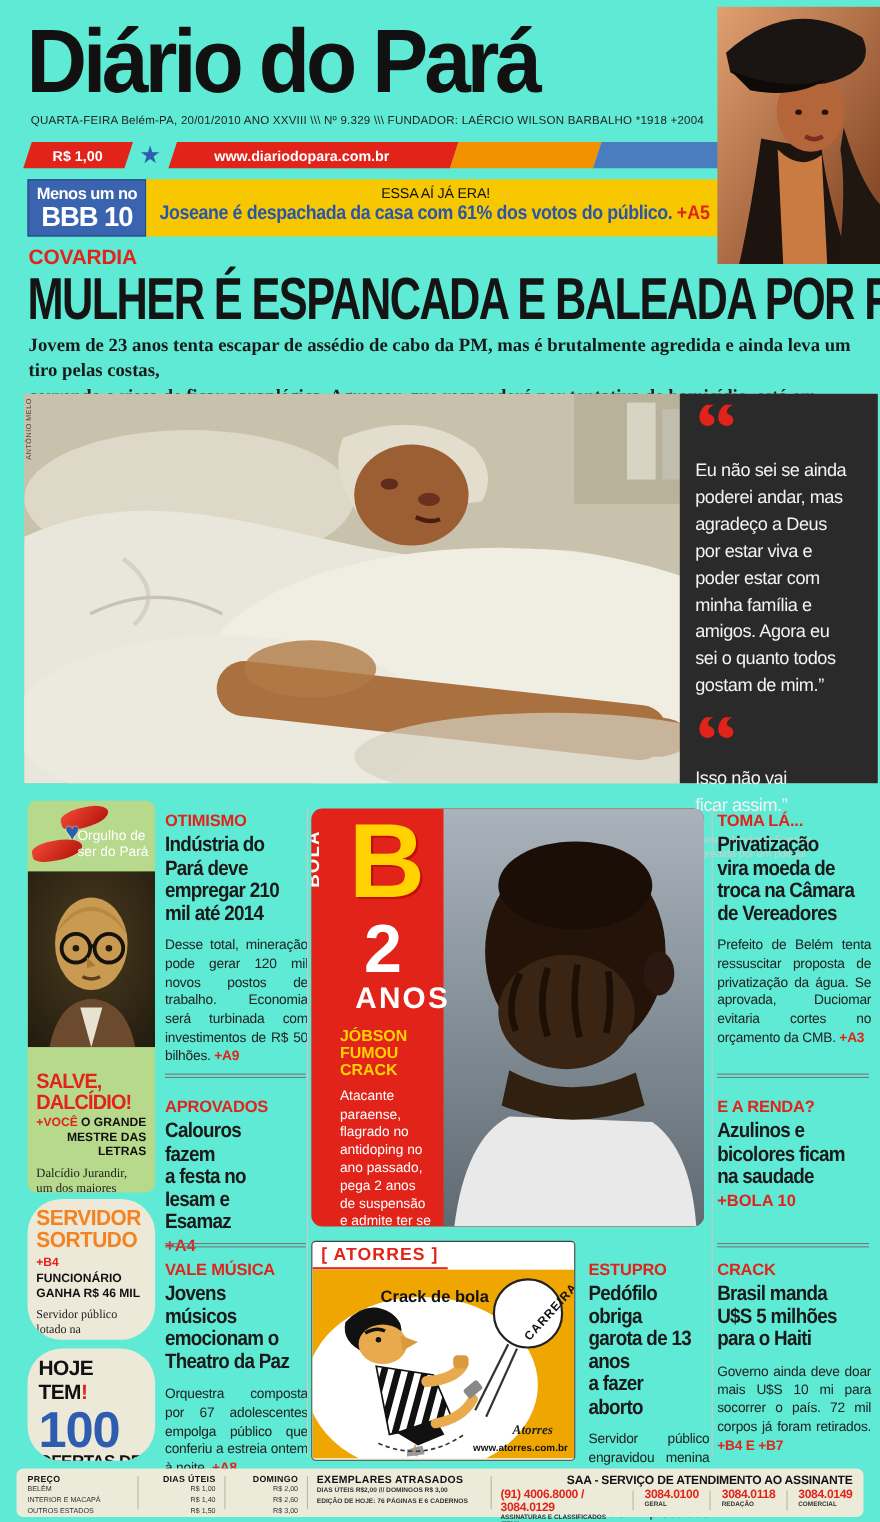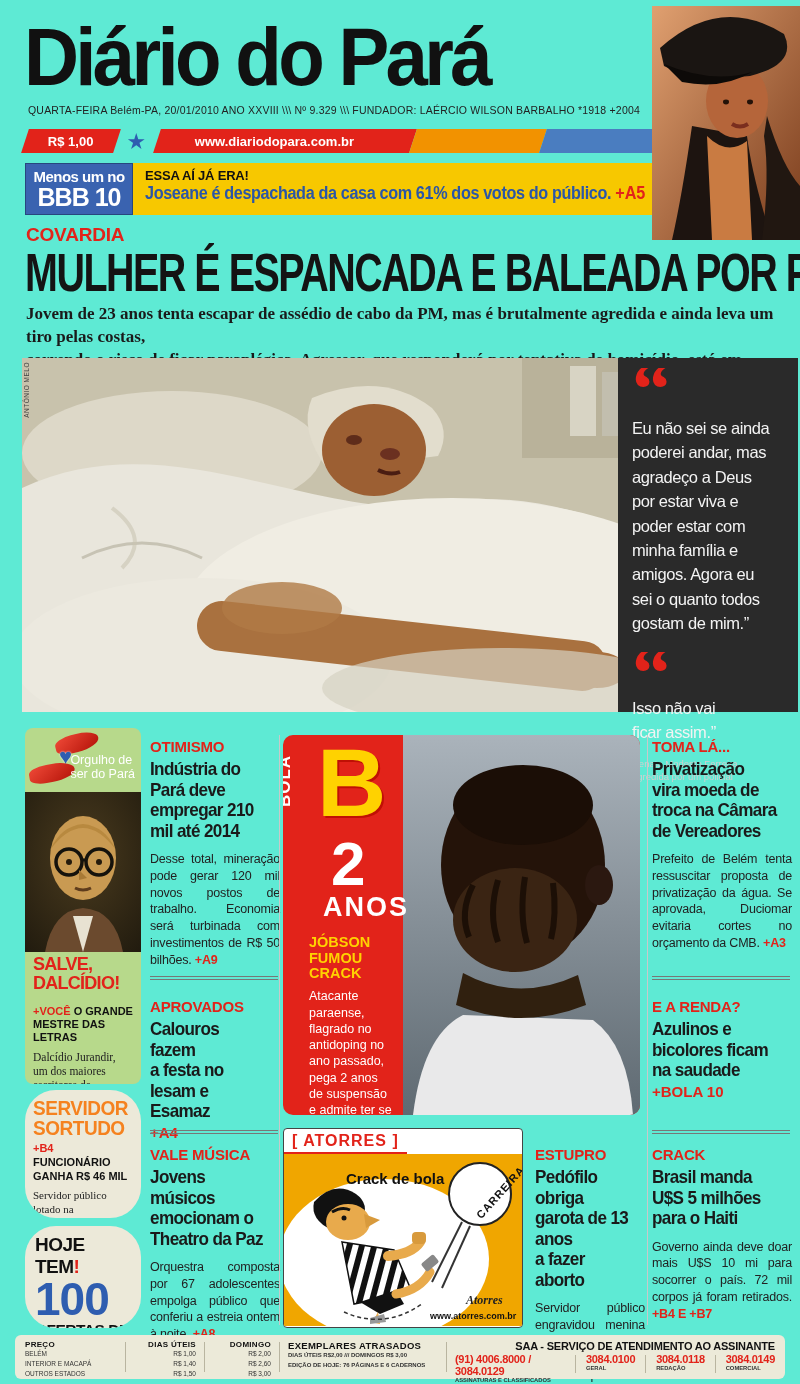--- a/index.html
+++ b/index.html
@@ -23,21 +23,21 @@
   .seg.orange { width:130px; background:#f29200; }
   .seg.blue { width:120px; background:#4a7dc0; }
   .seg.green { width:25px; background:#59b531; }
 
   
   .teaser { position:absolute; left:25px; top:163px; width:632px; height:52px; display:flex; z-index:5; }
   .bbb-box { width:108px; background:#3a63b0; color:#fff; text-align:center; padding-top:4px; border:1px solid #27477e; }
   .bbb-line1 { font-size:15px; font-weight:bold; letter-spacing:-.5px; }
   .bbb-line2 { font-size:25px; font-weight:800; letter-spacing:-1px; margin-top:-2px; }
   .tease { flex:1; background:#f7c800; padding:5px 10px 0 12px; overflow:hidden; }
-  .tease-flash { font-size:13px; font-weight:700; color:#111; letter-spacing:-.2px; }
+  .tease-flash { font-size:13px; font-weight:400; color:#111; letter-spacing:-.2px;text-align:center; }
   .tease-line { white-space:nowrap; transform:scaleX(.9); transform-origin:left top; }
   .tease-main { font-size:18px; font-weight:800; color:#2b56a7; letter-spacing:-.4px; }
   .tease-ref { font-size:18px; font-weight:800; color:#e2231a; }
 
   
   .kicker { color:#e2231a; font-weight:800; }
   .lead-kicker { position:absolute; left:26px; top:224px; font-size:19px; letter-spacing:-.2px; }
   .lead-headline { position:absolute; left:25px; top:241px; font-size:54px; font-weight:800; color:#141414;
                    letter-spacing:-2px; white-space:nowrap; transform:scaleX(.73); transform-origin:left top; }
   .lead-deck { position:absolute; left:26px; top:303px; width:756px; font-family:"Liberation Serif", serif;
@@ -68,24 +68,24 @@
   .rail-box { position:absolute; left:25px; width:116px; border-radius:8px; overflow:hidden; }
   .pride-box { top:728px; height:356px; background:#b7d98b; }
   .pride-logo { position:relative; height:64px; }
   .blob { position:absolute; background:linear-gradient(145deg,#f04a38,#b31208); border-radius:46% 54% 60% 40%; }
   .blob1 { width:44px; height:18px; left:30px; top:6px; transform:rotate(-14deg); }
   .blob2 { width:46px; height:18px; left:4px; top:36px; transform:rotate(-10deg); }
   .heart { position:absolute; left:34px; top:16px; color:#2e5db0; font-size:22px; text-shadow:0 0 2px #fff; }
   .pride-brand { position:absolute; right:6px; top:26px; color:#fff; font-size:12.5px; font-weight:400;
                  line-height:1.1; white-space:pre-line; }
   .pride-portrait { display:block; width:100%; height:160px; }
-  .pride-text { padding:2px 8px 0 8px; }
+  .pride-text { padding:22px 8px 0 8px; }
   .pride-head { color:#e2231a; font-size:19px; font-weight:800; line-height:1; letter-spacing:-.8px; white-space:pre-line;
                 transform:scaleX(.95); transform-origin:left top; }
-  .pride-sub { font-size:11px; font-weight:800; color:#111; margin-top:13px; line-height:1.2; }
+  .pride-sub { font-size:11px; font-weight:800; color:#111; margin-top:3px; line-height:1.2;text-align:right; }
   .pride-body { font-family:"Liberation Serif", serif; font-size:11.5px; line-height:1.25; color:#222; margin-top:5px; }
 
   .beige-box { background:#ece9d9;border-radius:31px; }
   .servidor-box { top:1090px; height:128px; padding:8px 8px 0 8px; }
   .servidor-head { color:#f5821f; font-size:20px; font-weight:800; line-height:1; letter-spacing:-.5px; white-space:pre-line;
                    transform:scaleX(.95); transform-origin:left top; }
   .servidor-sub { font-size:11px; font-weight:800; color:#111; margin-top:4px; line-height:1.25; }
   .servidor-body { font-family:"Liberation Serif", serif; font-size:11px; line-height:1.25; color:#222; margin-top:6px; }
 
   .jobs-box { top:1226px; height:102px; padding:8px 8px 0 10px; }

